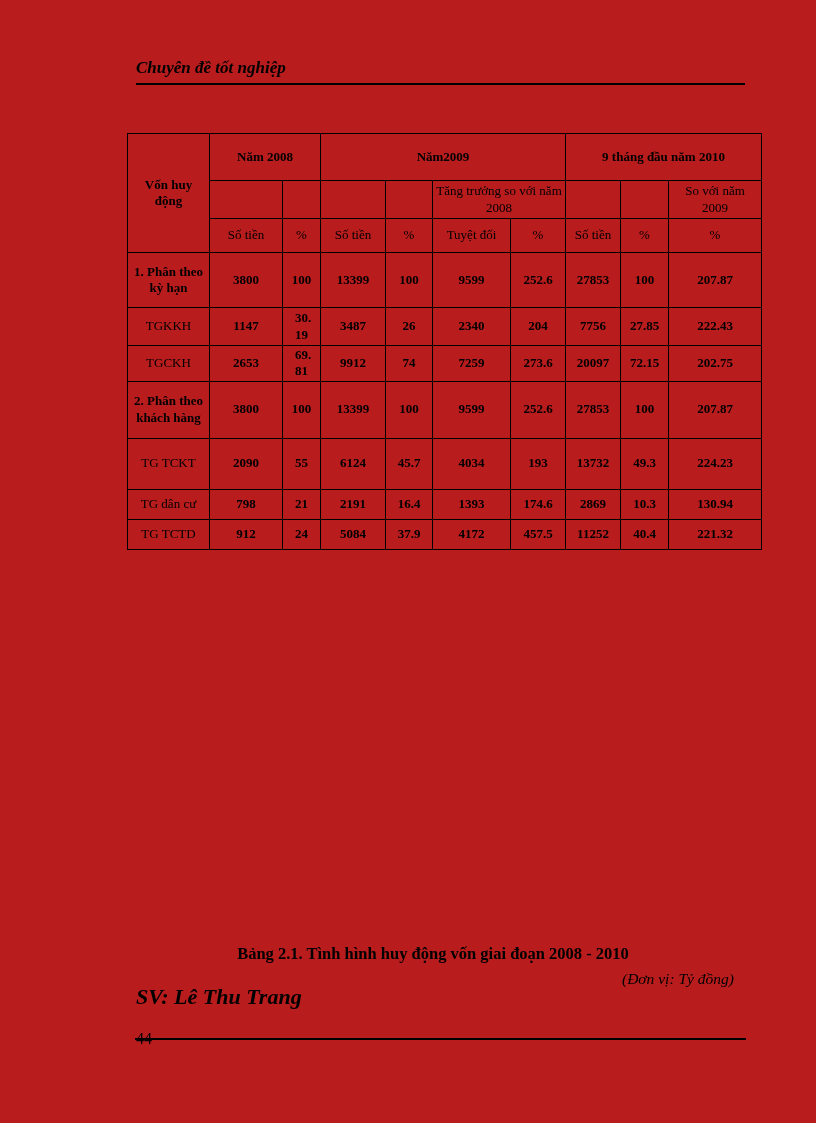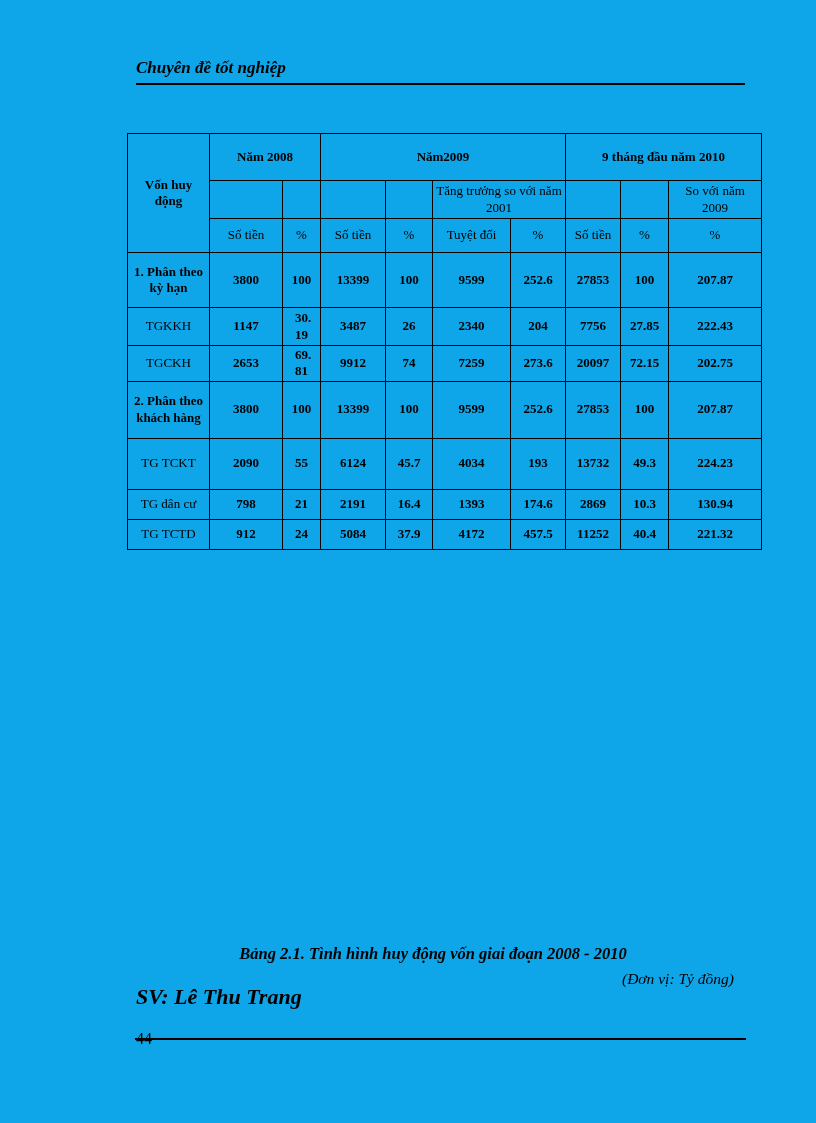--- a/index.html
+++ b/index.html
@@ -1,19 +1,19 @@
 <!DOCTYPE html>
 <html><head>
 <meta charset="utf-8">
 <style>
   * { margin:0; padding:0; box-sizing:border-box; }
   html,body { background:#ffffff; }
   .page {
     position:relative; width:816px; height:1123px; margin:0 auto;
-    background:#0ea5e9; color:#000;
+    background:#b91c1c; color:#000;
     font-family:"Liberation Serif", serif; overflow:hidden;
   }
   
   .doc-header {
     position:absolute; left:136px; top:58px; width:609px;
     display:flex; justify-content:space-between; align-items:flex-end;
     font-size:17px; font-weight:bold; font-style:italic;
     padding-bottom:5px; border-bottom:2.5px solid #000;
   }
   
@@ -29,21 +29,21 @@
   .tbl .grp  { font-weight:bold; }
   .tbl .corner { font-weight:bold; }
   .tbl .sub  { font-weight:normal; }
   .tbl .num  { font-weight:bold; }
   .tbl .lbl  { font-weight:normal;margin-left:16px; }
   .tbl .lbl.b { font-weight:bold; }
   .tbl .wrap { white-space:pre-line; text-align:left; padding-left:12px; }
   
   .caption {
     position:absolute; left:128px; top:944px; width:610px;
-    text-align:center; font-weight:bold; font-style:italic; font-size:16.5px;
+    text-align:center; font-weight:bold; font-size:16.5px;
   }
   .unit-note {
     position:absolute; left:128px; top:970px; width:608px;
     text-align:right; font-style:italic; font-size:15.5px; padding-right:2px;
   }
   
   .page-number {
     position:absolute; left:136px; top:1030px; width:609px;
     font-size:16px;
   }
@@ -84,21 +84,21 @@
         <td class="corner" rowspan="3">Vốn huy động</td>
         <td class="grp" colspan="2">Năm 2008</td>
         <td class="grp" colspan="4">Năm2009</td>
         <td class="grp" colspan="3">9 tháng đầu năm 2010</td>
       </tr>
       <tr style="height:38px">
         <td></td>
         <td></td>
         <td></td>
         <td></td>
-        <td class="sub" colspan="2">Tăng trưởng so với năm 2001</td>
+        <td class="sub" colspan="2">Tăng trưởng so với năm 2008</td>
         <td></td>
         <td></td>
         <td class="sub">So với năm 2009</td>
       </tr>
       <tr style="height:34px">
         <td class="sub">Số tiền</td>
         <td class="sub">%</td>
         <td class="sub">Số tiền</td>
         <td class="sub">%</td>
         <td class="sub">Tuyệt đối</td>

